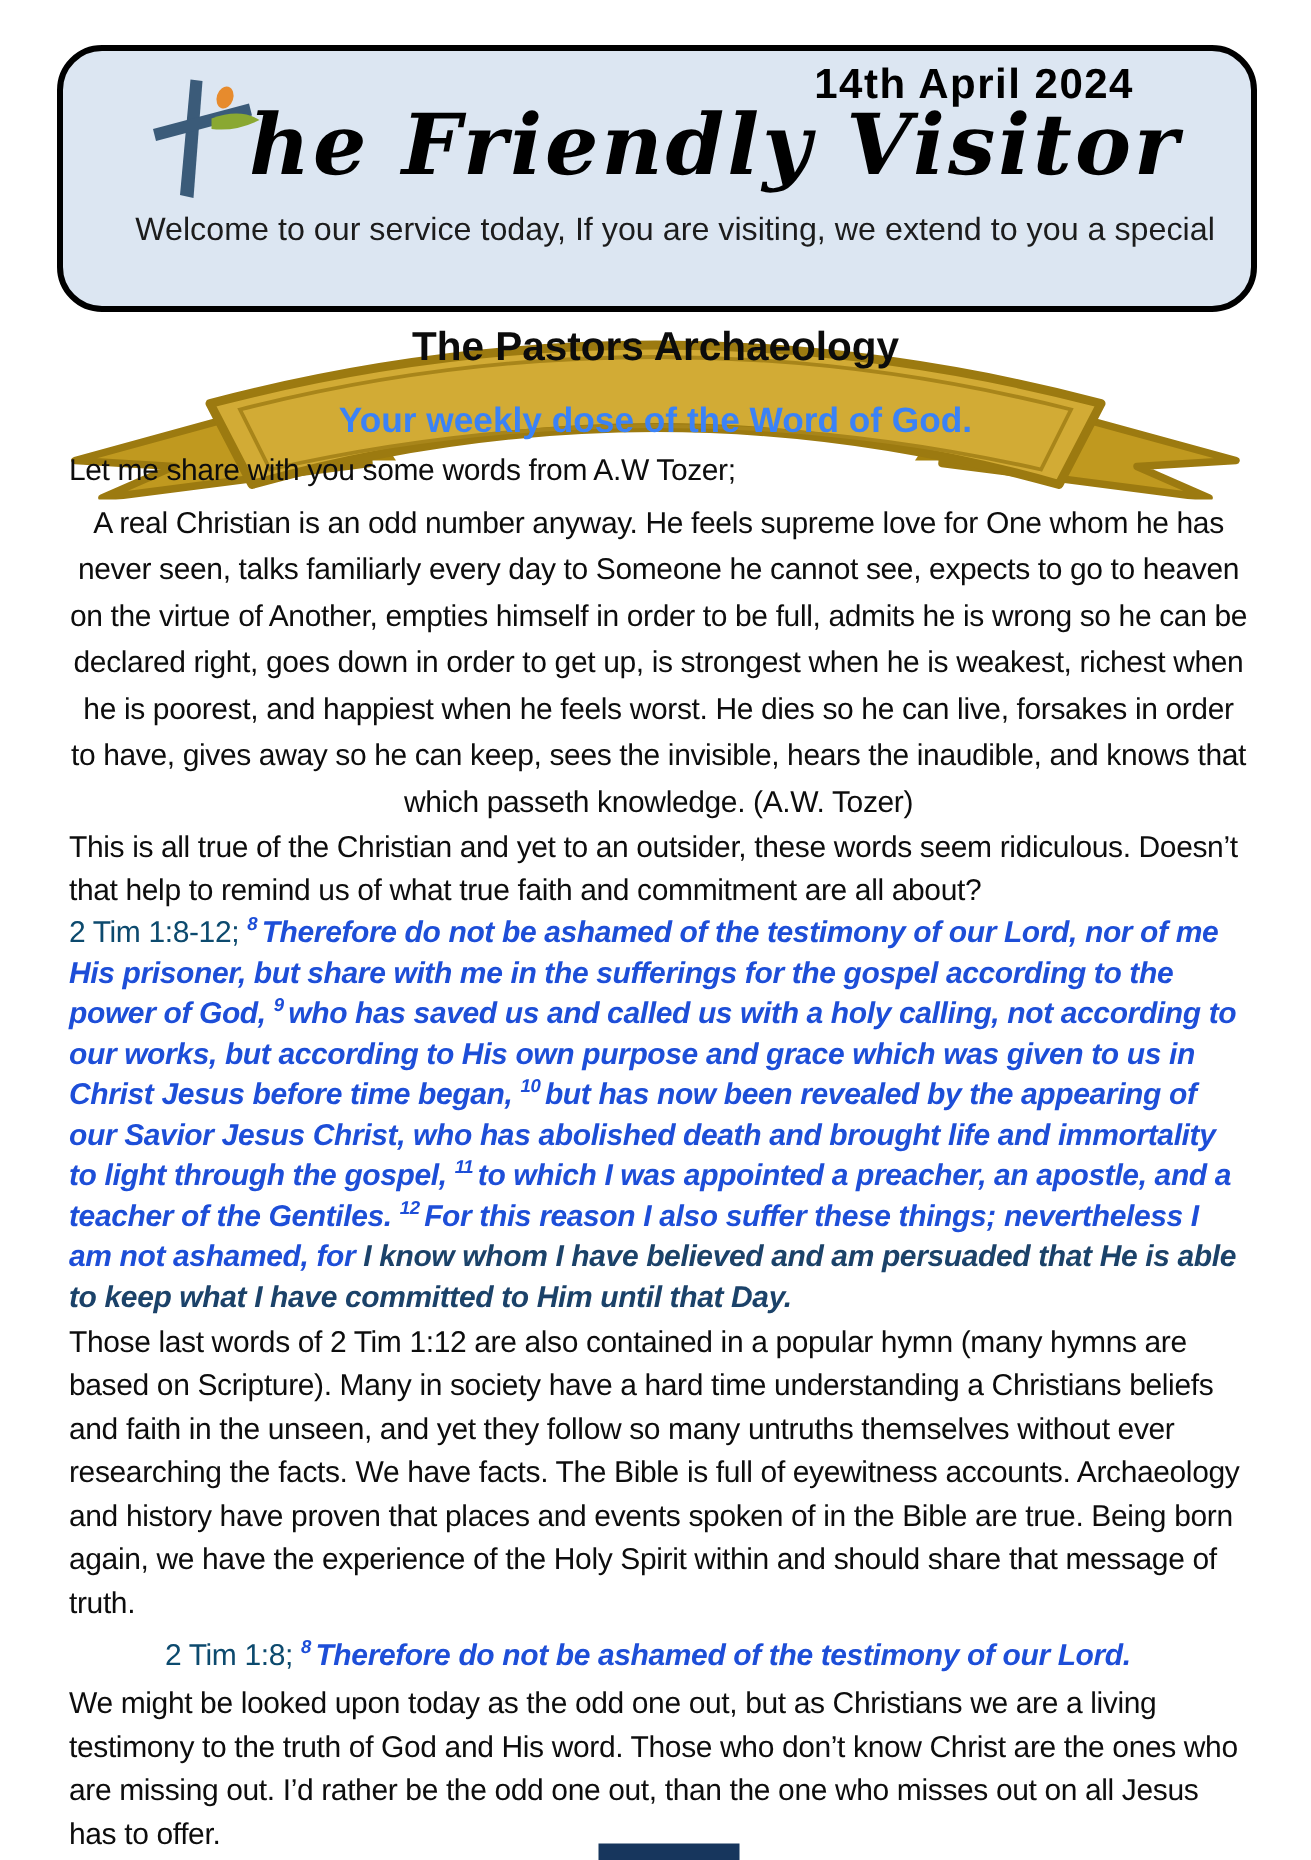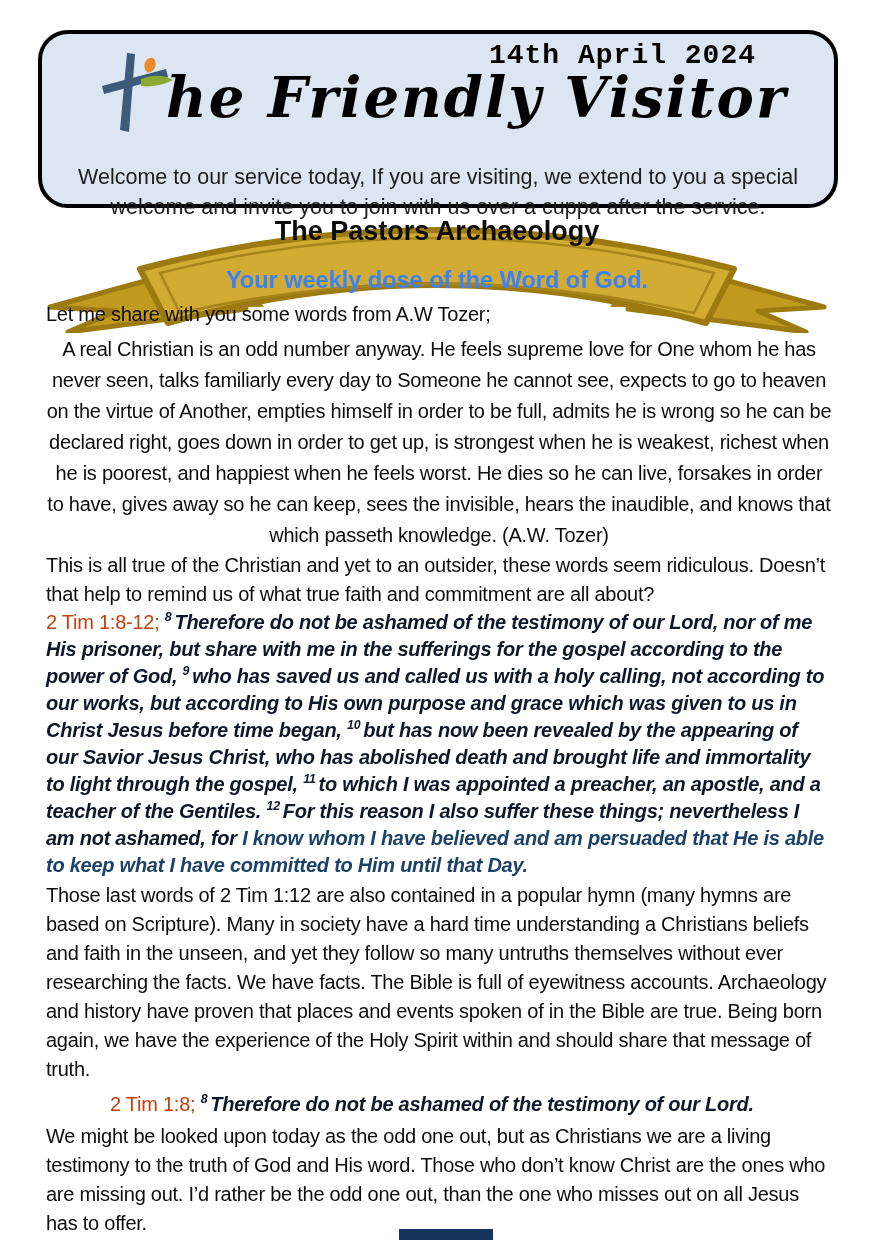--- a/index.html
+++ b/index.html
@@ -7,54 +7,54 @@
     width:874px;height:1240px;position:relative;background:#ffffff;
     font-family:"Liberation Sans",sans-serif;color:#111;overflow:hidden;
   }
   
   .masthead{
     position:absolute;left:38px;top:30px;width:792px;height:170px;
     background:#dce6f2;border:4px solid #000;border-radius:30px;
   }
   .issue-date{
     position:absolute;top:6px;right:78px;
-    font-family:Liberation Mono, monospace;
+    font-family:Liberation Sans, sans-serif;
     font-weight:bold;font-size:28px;color:#000;letter-spacing:1px;
   }
   .logo{position:absolute;left:58px;top:18px;width:78px;height:84px;}
   .paper-title{
     position:absolute;left:124px;top:30px;
     font-family:"DejaVu Serif","Liberation Serif",serif;
     font-style:italic;font-weight:bold;font-size:56px;color:#000000;
     letter-spacing:2px;white-space:nowrap;
   }
   .welcome{
-    position:absolute;left:0;top:104px;width:100%;text-align:center;
-    font-size:21.5px;line-height:30px;color:#1c1c1c;margin-top:24px;
+    position:absolute;left:12px;top:104px;width:100%;text-align:center;
+    font-size:21.5px;line-height:30px;color:#1c1c1c;
   }
   
   .banner{position:absolute;left:28px;top:211px;width:818px;height:122px;}
   .banner svg{position:absolute;left:0;top:0;}
   .banner-text{position:absolute;left:0;top:0;width:100%;text-align:center;}
   .banner-title{font-size:27px;font-weight:bold;color:#0c0c0c;margin-top:5px;}
   .banner-subtitle{font-size:23.5px;font-weight:bold;color:#3b82f6;margin-top:20px;}
   
   .article{
     position:absolute;left:46px;top:300px;width:786px;
     font-size:20px;letter-spacing:-0.25px;color:#0d0d0d;
   }
   .article p{margin:0;}
   .intro{text-align:left;line-height:28px;margin-bottom:6px !important;}
   .quote{line-height:31px;margin-bottom:0 !important;text-align:center;}
   .commentary{line-height:29px;}
   .scripture-para{line-height:27px;margin-bottom:2px !important;}
   .scripture-line{line-height:28px;text-indent:64px;margin-top:6px !important;margin-bottom:4px !important;}
-  .blue{color:#0f172a;font-weight:bold;font-style:italic;}
+  .blue{color:#1d4ed8;font-weight:bold;font-style:italic;}
   .navy{color:#1b4269;font-weight:bold;font-style:italic;}
-  .ref{color:#c2410c;}
+  .ref{color:#0c4a6e;}
   sup{font-size:0.62em;line-height:0;margin-right:3px;}
   .c2{margin-bottom:0 !important;}
   
   .footer-bar{position:absolute;left:399px;top:1229px;width:94px;height:11px;background:#17365d;}
 </style>
 </head>
 <body>
 
 <div>
 
@@ -69,21 +69,20 @@
 
       <ellipse cx="50" cy="13" rx="5.5" ry="7.5" transform="rotate(18 50 13)" fill="#e78b2d"></ellipse>
 
       <path d="M41,27 Q60,20 73,28 Q57,36 41,34 Z" fill="#8aa832"></path>
     </svg>
 
     <div class="paper-title">he Friendly Visitor</div>
 
     <div class="welcome">
       <div>Welcome to our service today, If you are visiting, we extend to you a special</div>
-      <div>welcome and invite you to join with us over a cuppa after the service.</div>
     </div>
   </div>
 
   <div class="banner">
     <svg width="818" height="122" viewBox="0 0 818 122" aria-hidden="true">
 
       <path d="M212,44 L22,96 L88,100 L40,121 L218,98 Z" fill="#c0991f" stroke="#9c7a10" stroke-width="5" stroke-linejoin="round"></path>
 
       <path d="M606,44 L796,96 L730,100 L778,121 L600,98 Z" fill="#c0991f" stroke="#9c7a10" stroke-width="5" stroke-linejoin="round"></path>
 

